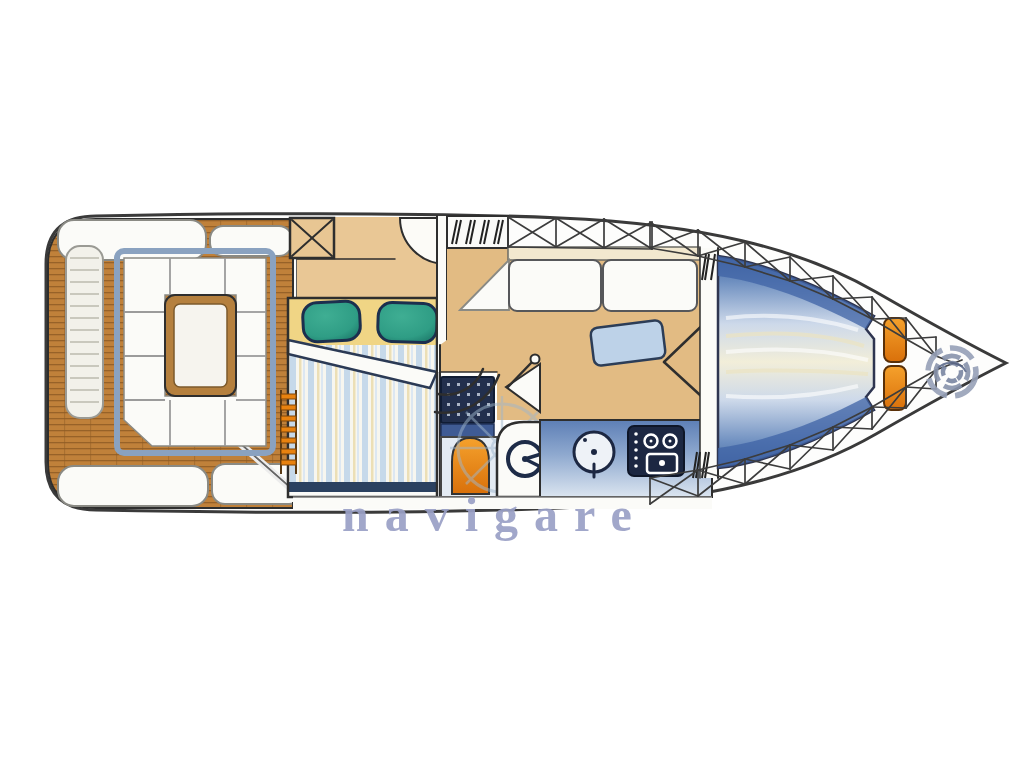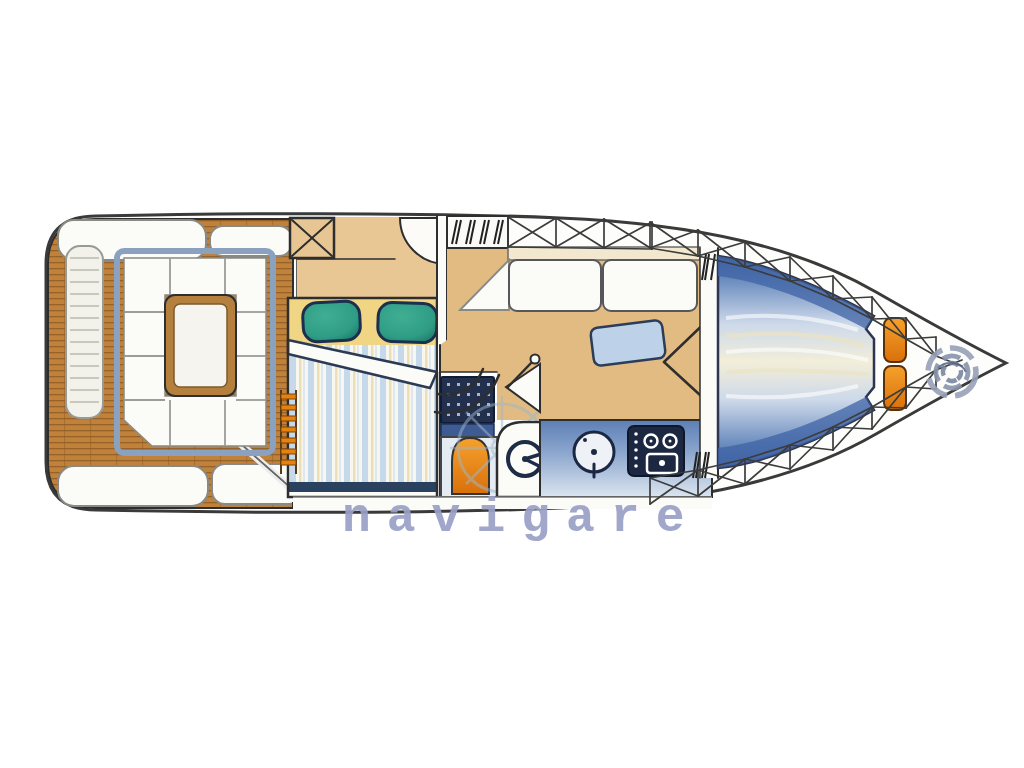--- a/index.html
+++ b/index.html
@@ -4,21 +4,21 @@
 <style>
   :root{
     --hull-line:#3a3a3a; --teak:#c0813a; --teak-line:#7c4c1c;
     --floor-tan:#e2bb83; --roof-tan:#e9c795; --headboard-yellow:#f0d585;
     --pillow-teal:#2f9d85; --bed-stripe-blue:#c3d7ea; --berth-blue:#46699f;
     --counter-blue:#5d7fb6; --accent-orange:#e8820f; --appliance-navy:#1c2742;
     --frame-blue:#8aa2c0; --watermark-blue:#9aa0c6;
   }
   html,body{margin:0;padding:0;background:#ffffff;}
   .stage{width:1024px;height:768px;background:#ffffff;position:relative;overflow:hidden;
-         font-family:Liberation Mono, monospace;}
+         font-family:Liberation Serif, serif;}
   svg{display:block}
   .ln{stroke:#2e2e2e;stroke-width:2;fill:none;stroke-linecap:round;}
   .ln15{stroke:#2e2e2e;stroke-width:1.5;fill:none;stroke-linecap:round;}
   .ln25{stroke:#2e2e2e;stroke-width:2.5;fill:none;stroke-linecap:round;}
   .truss{stroke:#3c3c3c;stroke-width:1.7;fill:none;stroke-linecap:round;}
   .grayln{stroke:#9b9b9b;stroke-width:1.8;fill:none;}
   .white{fill:#fbfbf8;}
   .watermark{font-weight:bold;letter-spacing:16px;fill:var(--watermark-blue);opacity:.92;}
 </style>
 </head>

